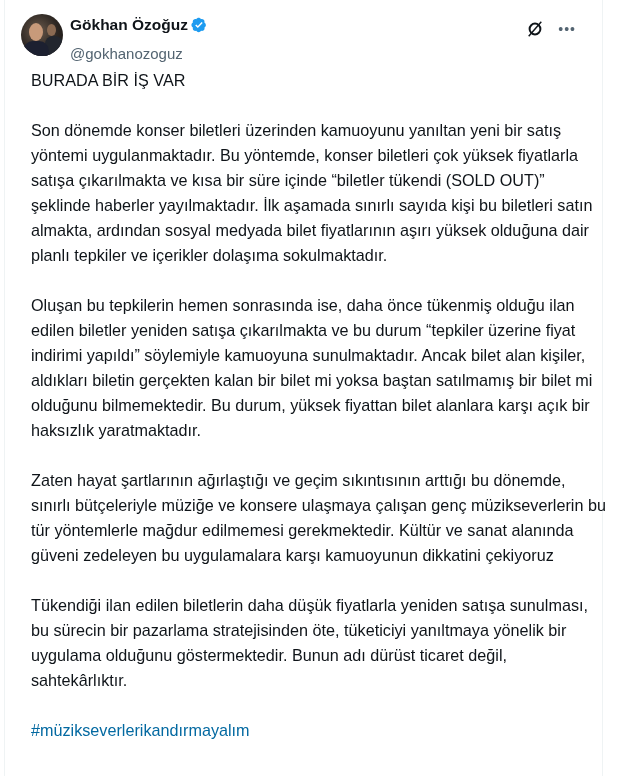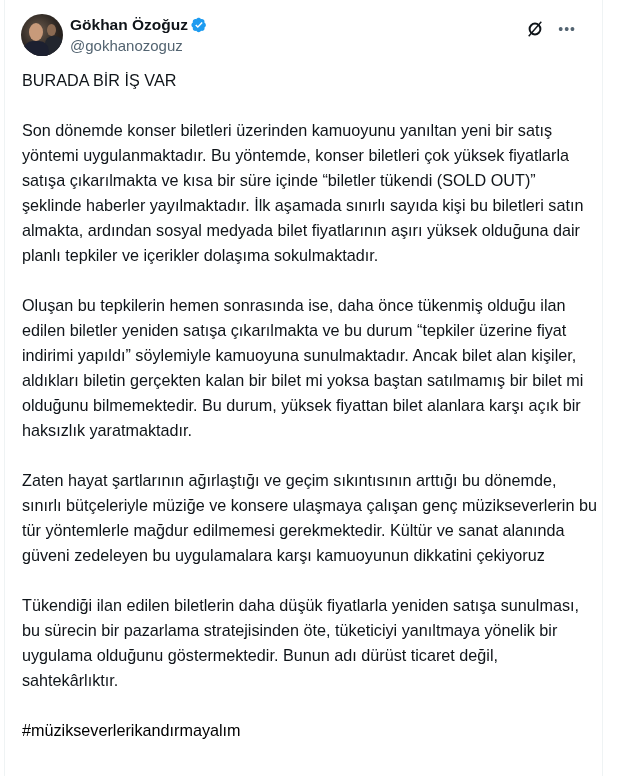--- a/index.html
+++ b/index.html
@@ -15,28 +15,28 @@
   .avatar .face2 { position: absolute; left: 26px; top: 10px; width: 9px; height: 12px; border-radius: 50%;
                    background: #8a6a52; }
   .avatar .body1 { position: absolute; left: 2px; top: 27px; width: 26px; height: 20px; border-radius: 10px 10px 0 0;
                    background: #1c2030; }
   .avatar .body2 { position: absolute; left: 24px; top: 22px; width: 18px; height: 22px; border-radius: 8px 8px 0 0;
                    background: #22262e; }
   .names { position: absolute; left: 49px; top: 1px; }
   .name-row { display: flex; align-items: center; height: 20px; }
   .name { font-weight: bold; font-size: 15.5px; color: #0f1419; }
   .verified { width: 16px; height: 16px; margin-left: 3px; display: inline-block; }
-  .handle { font-size: 15px; color: #536471; margin-top: 2px; }
+  .handle { font-size: 15px; color: #536471; margin-top: 10px; }
   .actions { position: absolute; right: 10px; top: 6px; display: flex; align-items: center; gap: 14px; }
   .grok-icon { width: 18px; height: 18px; display: inline-block; }
   .more-icon { font-size: 14px; color: #536471; letter-spacing: 1px; line-height: 1; }
-  .body-text { position: absolute; left: 17px; top: 68px; width: 575px; font-size: 16.2px;
+  .body-text { position: absolute; left: 26px; top: 68px; width: 575px; font-size: 16.2px;
                line-height: 25px; color: #0f1419; }
   .body-text p { margin: 0 0 25px 0; }
-  .hashtag { color: #000000; }
+  .hashtag { color: #0369a1; }
 </style>
 </head>
 <body>
 
 <div class="card">
   <div class="header">
     <div class="avatar">
       <div class="body2"></div>
       <div class="face2"></div>
       <div class="body1"></div>

